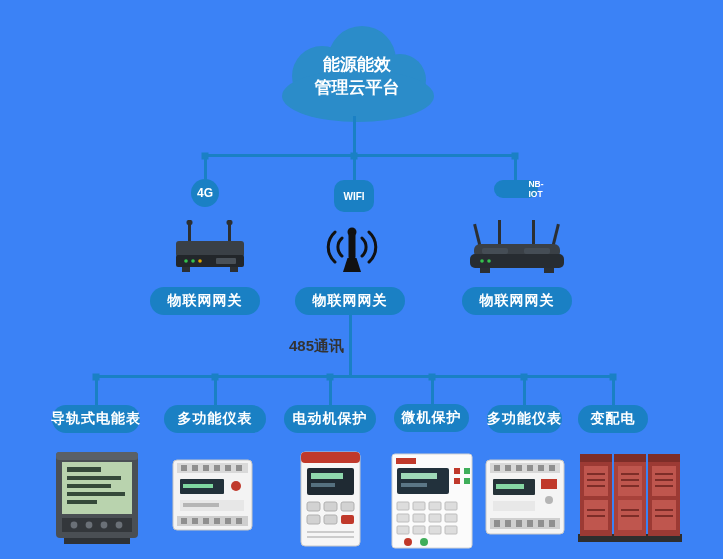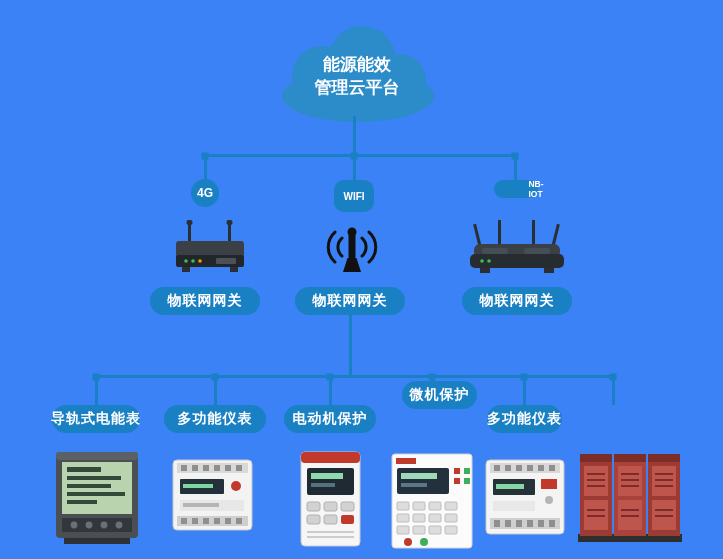--- a/index.html
+++ b/index.html
@@ -107,20 +107,23 @@
     <span>物联网网关</span>
   </div>
   <div class="pill" style="left:295px;top:287px;width:110px;">
     <span>物联网网关</span>
   </div>
   <div class="pill" style="left:462px;top:287px;width:110px;">
     <span>物联网网关</span>
   </div>
 
   <div class="vline" style="left:349px;top:315px;width:3px;height:61px;"></div>
+  <div class="bus-label">
+    <span>485通讯</span>
+  </div>
 
   <div class="hline" style="left:95px;top:375px;width:519px;height:3px;"></div>
   <div class="node-sq" style="left:96px;top:377px;"></div>
   <div class="node-sq" style="left:215px;top:377px;"></div>
   <div class="node-sq" style="left:330px;top:377px;"></div>
   <div class="node-sq" style="left:432px;top:377px;"></div>
   <div class="node-sq" style="left:524px;top:377px;"></div>
   <div class="node-sq" style="left:613px;top:377px;"></div>
 
   <div class="vline" style="left:95px;top:377px;width:3px;height:28px;"></div>
@@ -132,25 +135,28 @@
 
   <div class="pill" style="left:52px;top:405px;width:88px;">
     <span>导轨式电能表</span>
   </div>
   <div class="pill" style="left:164px;top:405px;width:102px;">
     <span>多功能仪表</span>
   </div>
   <div class="pill" style="left:284px;top:405px;width:92px;">
     <span>电动机保护</span>
   </div>
-  <div class="pill" style="left:394px;top:381px;width:75px;margin-left:8px;">
+  <div class="pill" style="left:394px;top:404px;width:75px;">
     <span>微机保护</span>
   </div>
   <div class="pill" style="left:487px;top:405px;width:75px;">
     <span>多功能仪表</span>
+  </div>
+  <div class="pill" style="left:578px;top:405px;width:70px;">
+    <span>变配电</span>
   </div>
 
   <svg class="product" style="left:52px;top:450px;" width="90" height="96" viewBox="0 0 90 96">
     <rect x="4" y="2" width="82" height="86" rx="4" fill="#4a4f54"></rect>
     <rect x="4" y="2" width="82" height="8" rx="3" fill="#5a6066"></rect>
     <rect x="10" y="12" width="70" height="52" fill="#b9d3ae"></rect>
     <g fill="#35493a">
       <rect x="15" y="17" width="34" height="5"></rect>
       <rect x="15" y="26" width="54" height="4"></rect>
       <rect x="15" y="34" width="44" height="4"></rect>

